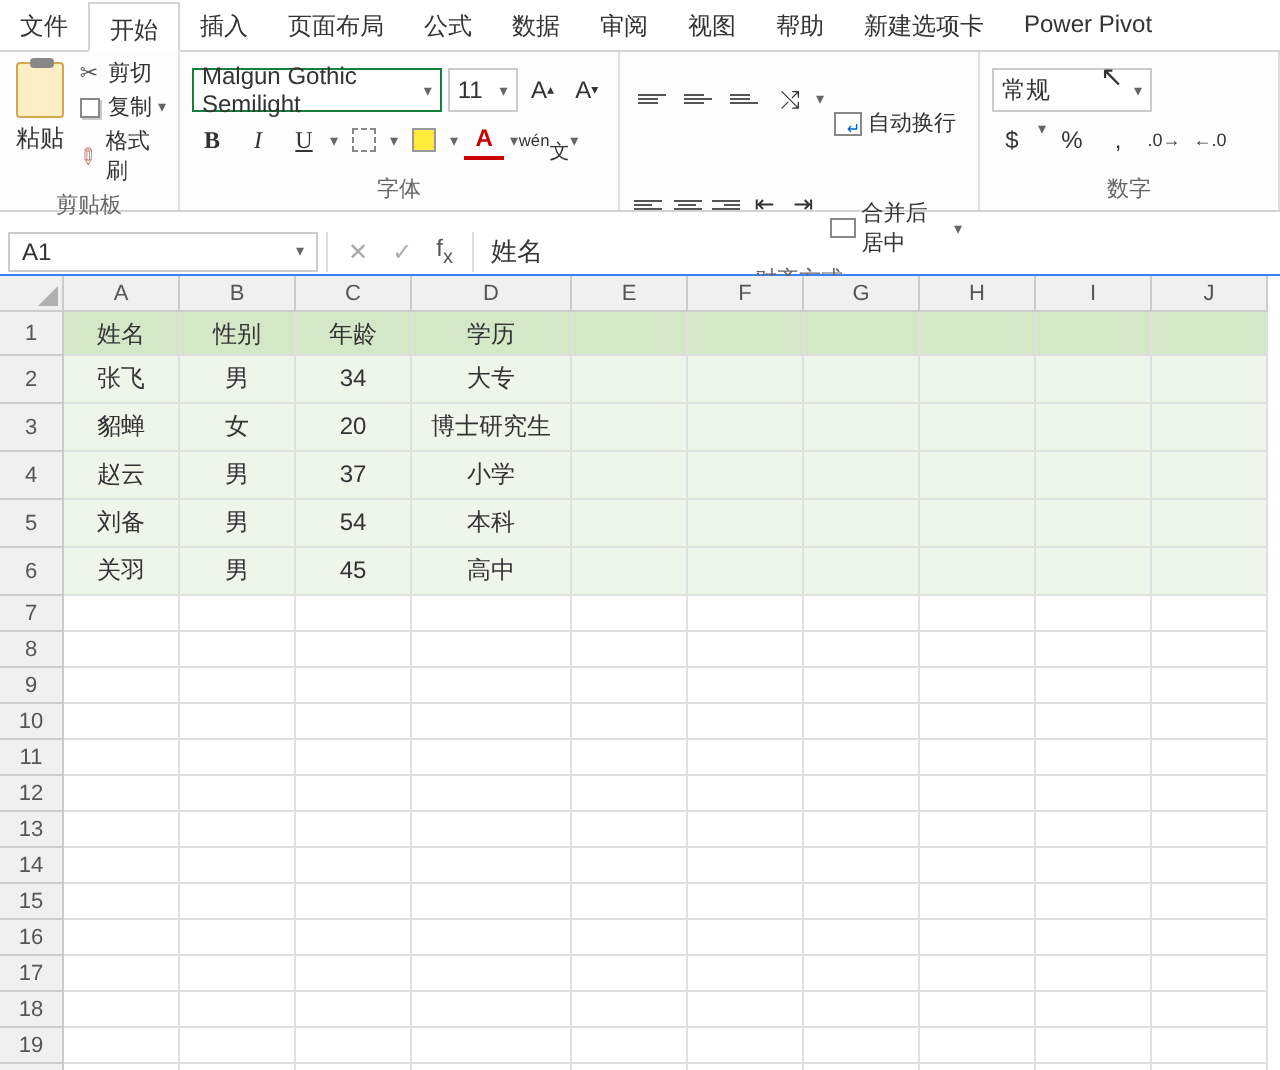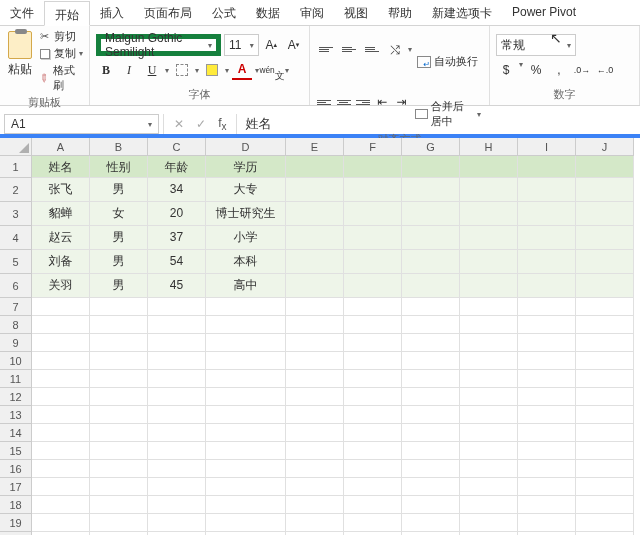--- a/index.html
+++ b/index.html
@@ -18,21 +18,21 @@
 .paste-icon::before { content: ""; position: absolute; top: -3px; left: 6px; width: 12px; height: 5px; background: #888; border-radius: 2px; }
 .clip-side { display: flex; flex-direction: column; gap: 2px; font-size: 11px; }
 .clip-item { display: flex; align-items: center; gap: 3px; cursor: pointer; }
 .mini-icon { width: 13px; height: 13px; display: inline-flex; align-items: center; justify-content: center; }
 .scissors::before { content: "✂"; font-size: 11px; color: #555; }
 .copy-ico { border: 1px solid #888; width: 10px; height: 10px; background: #fff; box-shadow: 1px 1px 0 #ccc; }
 .brush::before { content: "✎"; font-size: 11px; color: #c77; transform: rotate(45deg); display: inline-block; }
 .font-group { width: 220px; }
 .font-rows { display: flex; flex-direction: column; gap: 4px; width: 100%; }
 .font-row { display: flex; align-items: center; gap: 3px; }
-.font-name { border: 5px solid #15803d; height: 22px; width: 130px; padding: 2px 4px; font-size: 12px; background: #fff; display: flex; align-items: center; justify-content: space-between; }
+.font-name { border: 1px solid #15803d; height: 22px; width: 130px; padding: 2px 4px; font-size: 12px; background: #fff; display: flex; align-items: center; justify-content: space-between; }
 .font-size { border: 1px solid #ccc; height: 22px; width: 36px; padding: 2px 4px; font-size: 12px; background: #fff; display: flex; align-items: center; justify-content: space-between; }
 .drop { font-size: 8px; color: #666; }
 .sq-btn { width: 20px; height: 20px; display: inline-flex; align-items: center; justify-content: center; cursor: pointer; font-size: 12px; }
 .bold { font-weight: bold; font-family: serif; }
 .italic { font-style: italic; font-family: serif; }
 .underline { text-decoration: underline; font-family: serif; }
 .border-ico { width: 12px; height: 12px; border: 1px dashed #888; }
 .fill-ico { width: 12px; height: 12px; background: #ffeb3b; border: 1px solid #999; }
 .fontcolor { color: #c00; border-bottom: 2px solid #c00; font-weight: bold; line-height: 10px; }
 .align-group { width: 180px; }
@@ -42,21 +42,21 @@
 .align-ico span { height: 1px; background: #555; }
 .wrap-btn, .merge-btn { display: flex; align-items: center; gap: 3px; font-size: 11px; cursor: pointer; padding: 1px 2px; margin-top: 24px; }
 .wrap-ico { width: 14px; height: 12px; border: 1px solid #888; position: relative; }
 .wrap-ico::after { content: "↵"; position: absolute; font-size: 8px; right: 0; bottom: -2px; color: #06c; }
 .merge-ico { width: 16px; height: 10px; border: 1px solid #888; position: relative; }
 .num-group { flex: 1; min-width: 90px; }
 .num-rows { display: flex; flex-direction: column; gap: 4px; width: 100%; }
 .num-format { border: 1px solid #ccc; height: 22px; padding: 1px 4px; font-size: 12px; background: #fff; display: flex; align-items: center; justify-content: space-between; width: 80px; }
 .num-row { display: flex; gap: 3px; }
 .cursor-arrow { position: absolute; font-size: 14px; pointer-events: none; }
-.formula-bar { display: flex; align-items: center; border-bottom: 4px solid #3b82f6; height: 24px; background: #fff; margin-top: 8px; }
+.formula-bar { display: flex; align-items: center; border-bottom: 1px solid #3b82f6; height: 24px; background: #fff; margin-top: 8px; }
 .name-box { width: 155px; border: 1px solid #ccc; height: 20px; margin: 2px 4px; padding: 2px 6px; font-size: 12px; display: flex; align-items: center; justify-content: space-between; background: #fff; }
 .fx-btns { display: flex; align-items: center; gap: 12px; padding: 0 10px; color: #aaa; border-left: 1px solid #ddd; border-right: 1px solid #ddd; height: 20px; }
 .fx-input { flex: 1; padding: 2px 8px; font-size: 13px; }
 .sheet { position: relative; }
 .sel-all { position: absolute; left: 0; top: 0; width: 32px; height: 18px; background: #f0f0f0; border-right: 1px solid #ccc; border-bottom: 1px solid #ccc; }
 .sel-all::after { content: ""; position: absolute; right: 2px; bottom: 2px; border: 5px solid transparent; border-right-color: #b0b0b0; border-bottom-color: #b0b0b0; }
 .col-headers { display: flex; margin-left: 32px; }
 .col-h { width: 58px; height: 18px; background: #f0f0f0; border-right: 1px solid #ccc; border-bottom: 1px solid #ccc; text-align: center; font-size: 11px; line-height: 18px; color: #555; }
 .col-h.w { width: 80px; }
 .row { display: flex; }

